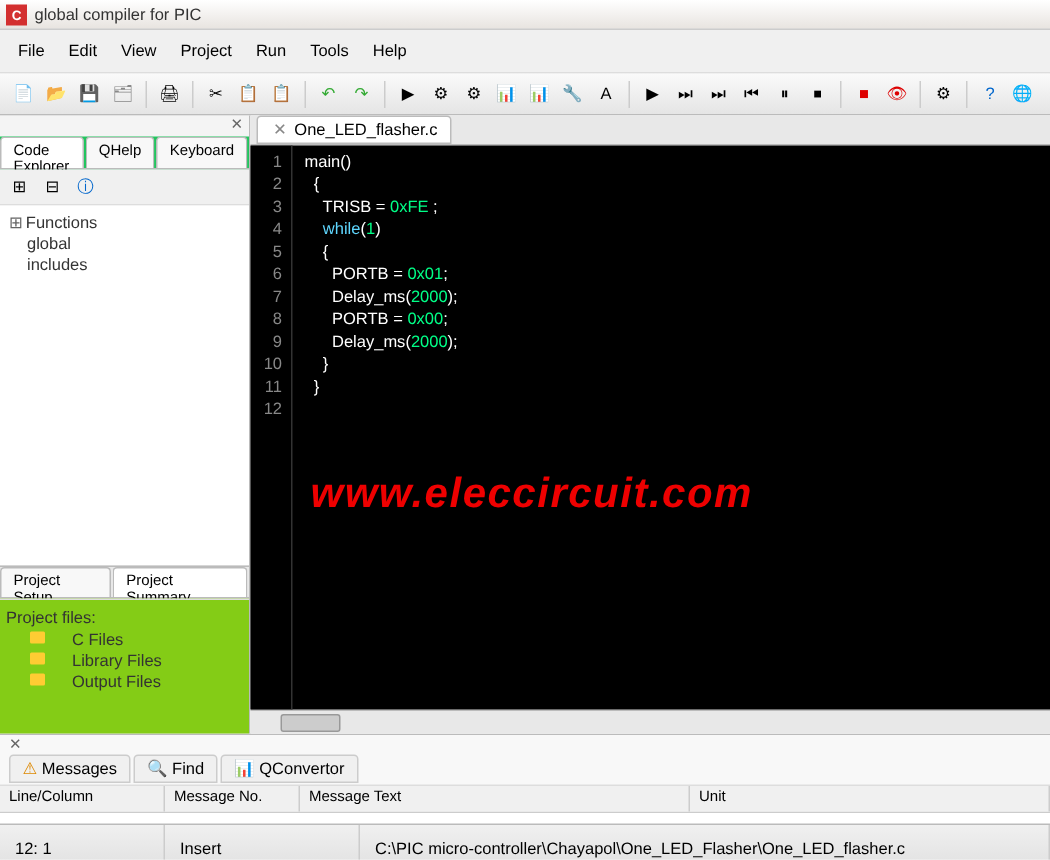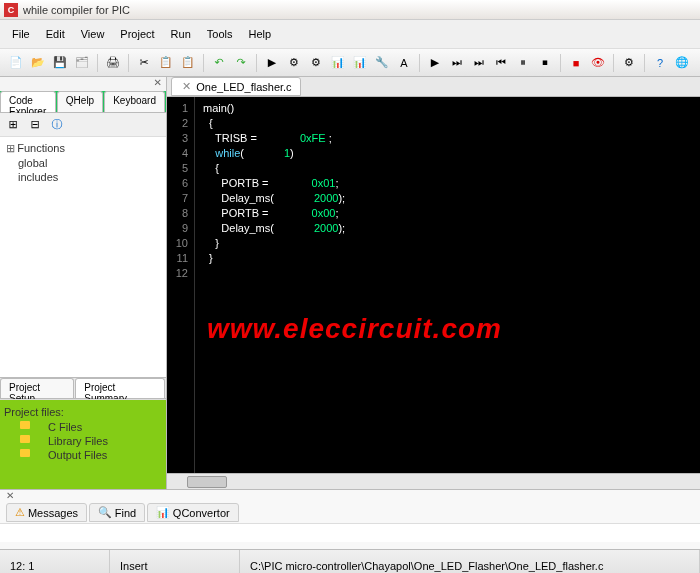--- a/index.html
+++ b/index.html
@@ -40,21 +40,21 @@
 .editor-tabs { height: 20px; display: flex; align-items: flex-end; background: #e8e8e8; border-bottom: 1px solid #bbb; padding-left: 4px; }
 .editor-tab { padding: 2px 8px; border: 1px solid #bbb; background: #fff; font-size: 10px; display: flex; align-items: center; gap: 3px; border-radius: 3px 3px 0 0; cursor: pointer; }
 .editor-tab-close { color: #888; padding: 0 2px; cursor: pointer; }
 
 .code-editor { flex: 1; background: #000; color: #fff; font-family: 'Consolas', monospace; font-size: 11px; display: flex; overflow: hidden; position: relative; }
 .gutter { width: 28px; background: #000; color: #888; text-align: right; padding: 4px 6px 4px 0; line-height: 15px; border-right: 1px solid #333; }
 .code-lines { padding: 4px 8px; line-height: 15px; white-space: pre; }
 .kw { color: #5fd7ff; }
 .id { color: #fff; }
 .op { color: #fff; }
-.num { color: #00ff87; margin-left: 40px; }
+.num { color: #00ff87; }
 .fn { color: #fff; }
 
 .watermark { position: absolute; top: 180px; left: 40px; font-size: 28px; font-weight: bold; font-style: italic; color: #e00; font-family: Arial; letter-spacing: 1px; pointer-events: none; margin-top: 36px; }
 
 .editor-scroll { height: 16px; background: #e8e8e8; border-top: 1px solid #bbb; display: flex; align-items: center; padding: 0 20px; }
 .scroll-thumb { width: 40px; height: 12px; background: #ccc; border: 1px solid #999; border-radius: 2px; }
 
 .messages-panel { height: 60px; border-top: 1px solid #bbb; background: #f8f8f8; }
 .msg-tabs { height: 22px; display: flex; align-items: center; padding: 0 6px; gap: 2px; border-bottom: 1px solid #ddd; }
 .msg-tab { padding: 2px 8px; border: 1px solid #ccc; background: #f0f0f0; font-size: 10px; cursor: pointer; display: flex; align-items: center; gap: 3px; border-radius: 3px 3px 0 0; }
@@ -72,21 +72,21 @@
 .taskbar { height: 35px; background: linear-gradient(#4a6a8a, #2a4a6a); display: flex; align-items: center; padding: 0 2px; gap: 2px; }
 .start-orb { width: 38px; height: 32px; border-radius: 50%; background: radial-gradient(circle at 30% 30%, #7ec850, #3a8020 45%, #1a5090 55%, #c04030); border: 1px solid #fff3; cursor: pointer; }
 .task-item { width: 38px; height: 28px; background: linear-gradient(#6a8aaa, #4a6a8a); border: 1px solid #fff3; border-radius: 2px; cursor: pointer; display: flex; align-items: center; justify-content: center; }
 .task-item.active { background: linear-gradient(#8aaacc, #5a7a9a); }
 </style>
 </head>
 <body>
 
 <div class="titlebar">
   <div class="titlebar-icon">C</div>
-  <div class="titlebar-text">while compiler for PIC</div>
+  <div class="titlebar-text">global compiler for PIC</div>
 </div>
 
 <div class="menubar">
   <div class="menu-item">File</div>
   <div class="menu-item">Edit</div>
   <div class="menu-item">View</div>
   <div class="menu-item">Project</div>
   <div class="menu-item">Run</div>
   <div class="menu-item">Tools</div>
   <div class="menu-item">Help</div>
@@ -198,20 +198,26 @@
       </div>
     <div class="msg-tab">
         <span>🔍</span>
         <span>Find</span>
       </div>
     <div class="msg-tab">
         <span>📊</span>
         <span>QConvertor</span>
       </div>
   </div>
+  <div class="msg-grid">
+    <div class="msg-col">Line/Column</div>
+    <div class="msg-col">Message No.</div>
+    <div class="msg-col">Message Text</div>
+    <div class="msg-col">Unit</div>
+  </div>
   <div class="msg-body"></div>
 </div>
 
 <div class="statusbar">
   <div class="status-cell" style="width:110px">12: 1</div>
   <div class="status-cell" style="width:130px">Insert</div>
   <div class="status-cell" style="flex:1">C:\PIC micro-controller\Chayapol\One_LED_Flasher\One_LED_flasher.c</div>
 </div>
 
 <div class="taskbar">

